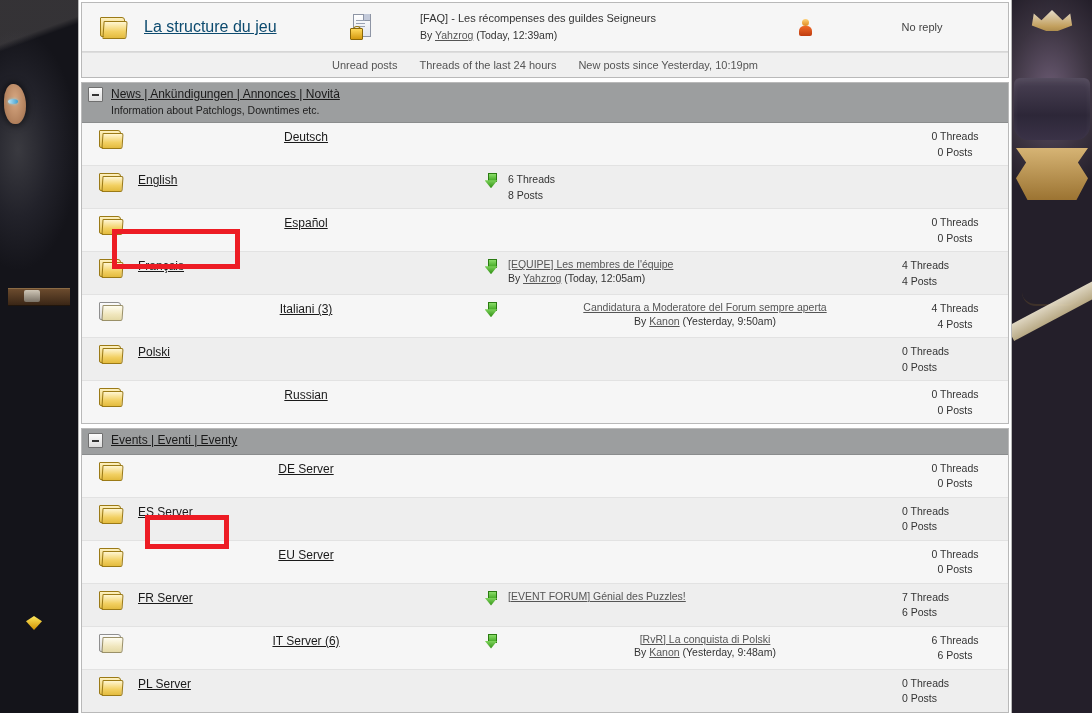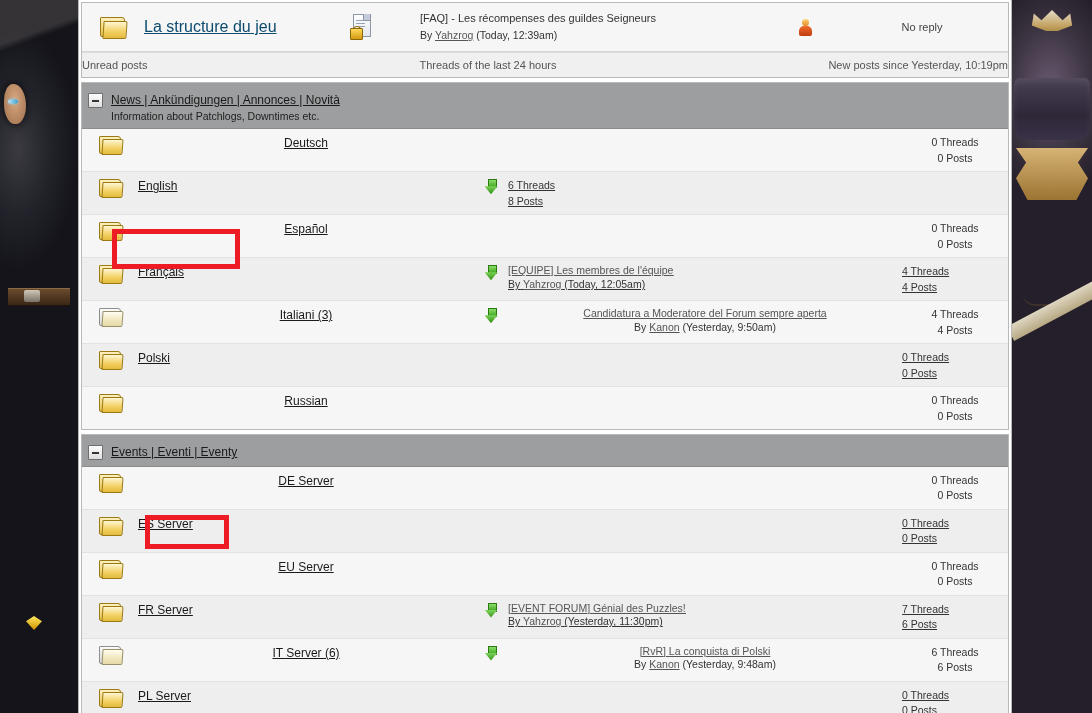--- a/index.html
+++ b/index.html
@@ -102,28 +102,28 @@
     border-bottom:1px solid #d6d6d6;
   }
   .an-folder{width:62px;display:flex;justify-content:center;align-items:center;}
   .an-title{width:195px;}
   .an-thread-icon{width:36px;display:flex;justify-content:center;}
   .an-thread-text{flex:1;line-height:1.35;margin-left:40px;}
   .an-user{width:62px;display:flex;justify-content:center;}
   .an-reply{width:172px;text-align:center;color:#444;font-size:11px;}
   .sublinks{
     height:24px;background:#f0f0f0;display:flex;align-items:center;
-    justify-content:space-between;gap:22px;color:#555;font-size:11px;
+    justify-content:center;gap:22px;color:#555;font-size:11px;
     border-top:1px solid #dddddd;
   }
   .sublinks span{cursor:pointer;}
   
   .sec-head{
     background:#9c9e9f;border-bottom:1px solid #8a8c8d;
-    padding:9px 6px 5px 6px;display:flex;align-items:flex-start;gap:8px;
+    padding:3px 6px 5px 6px;display:flex;align-items:flex-start;gap:8px;
   }
   .collapse{
     width:13px;height:13px;flex:none;margin-top:1px;
     background:linear-gradient(180deg,#fdfdfd,#dcdcdc);
     border:1px solid #6f6f6f;border-radius:1px;
     display:flex;align-items:center;justify-content:center;
     font-size:11px;line-height:1;color:#333;cursor:pointer;
   }
   .collapse i{display:block;width:7px;height:2px;background:#333;}
   .sec-titles{line-height:1.35;}
@@ -131,21 +131,21 @@
     font-size:12px;color:#1a1a1a;text-decoration:underline;
     font-weight:400;cursor:pointer;
   }
   .sec-desc{font-size:10.5px;color:#1d1d1d;margin-top:1px;}
   
   .row{
     display:flex;align-items:flex-start;min-height:34px;
     border-bottom:1px solid #e2e2e2;padding:4px 0;
   }
   .row.odd{background:#f6f6f6;text-align:center;}
-  .row.even{background:#eeeeee;text-decoration:underline;}
+  .row.even{background:#eeeeee;}
   .row:last-child{border-bottom:none;}
   .c-icon{width:56px;flex:none;display:flex;justify-content:center;padding-top:2px;}
   .c-name{width:336px;flex:none;padding-top:3px;}
   .c-name a{
     font-size:12px;color:#1a1a1a;text-decoration:underline;cursor:pointer;
   }
   .c-arrow{width:34px;flex:none;display:flex;justify-content:center;padding-top:3px;}
   .c-last{flex:1;padding-top:2px;line-height:1.32;font-size:10.5px;color:#333;}
   .c-last .t{color:#555;text-decoration:underline;cursor:pointer;display:inline;}
   .c-last .by{color:#333;}
@@ -484,21 +484,21 @@
               <div class="front"></div>
             </div>
           </div>
           <div class="c-name"><a>FR Server</a></div>
           <div class="c-arrow">
             <div class="garrow">
               <div class="stem"></div>
               <div class="tip"></div>
             </div>
           </div>
-          <div class="c-last"><span class="t">[EVENT FORUM] Génial des Puzzles!</span><div class="by"><span>By</span> <a>Yahzrog</a> <span>(Yesterday, 11:30pm)</span></div></div>
+          <div class="c-last"><span class="t">[EVENT FORUM] Génial des Puzzles!</span></div>
           <div class="c-stats">
             <div>7 Threads</div>
             <div>6 Posts</div>
           </div>
         </div>
         <div class="row odd">
           <div class="c-icon">
             <div class="folder pale">
               <div class="back"></div>
               <div class="front"></div>

